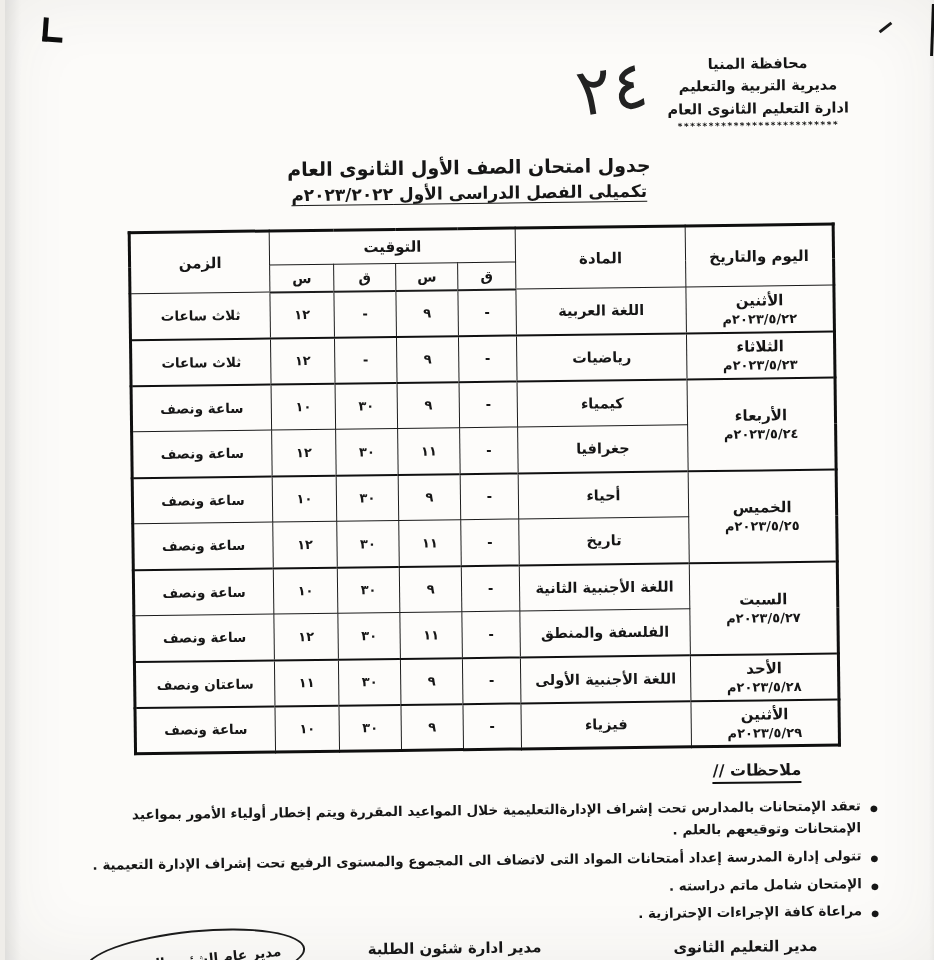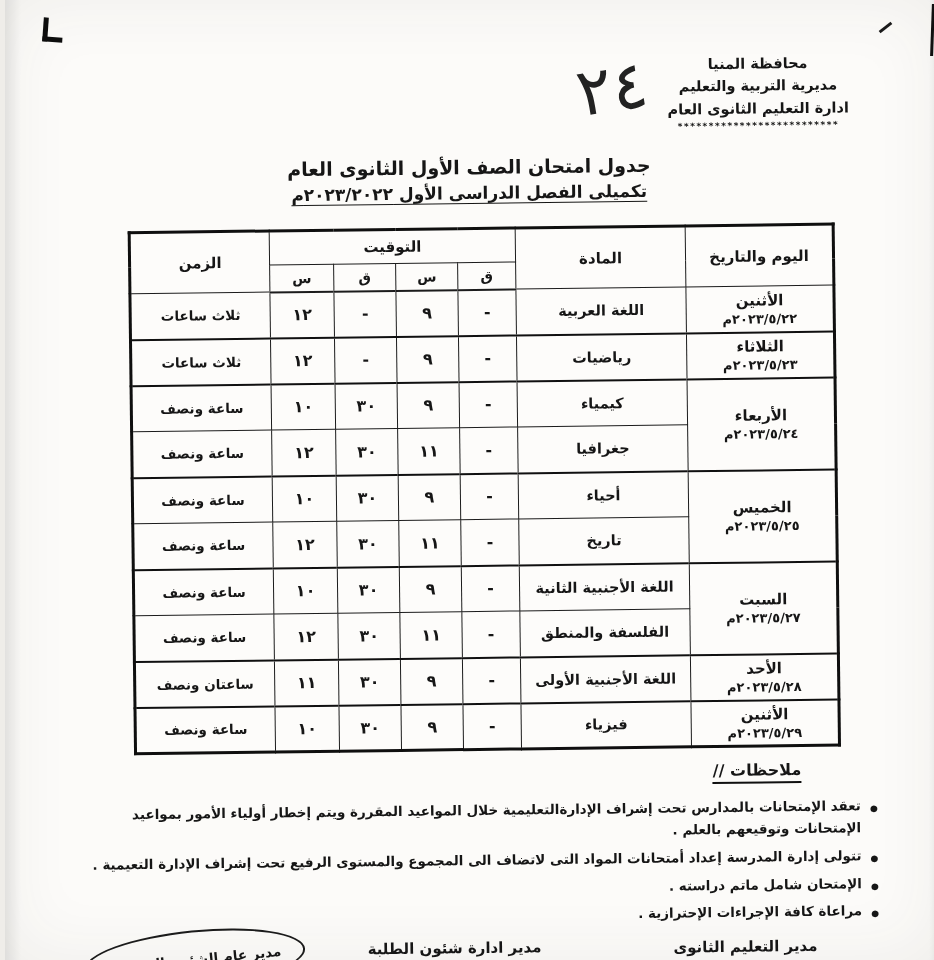--- a/index.html
+++ b/index.html
@@ -57,21 +57,21 @@
   table.schedule { border-collapse:collapse; direction:rtl; border:3px solid #0f0f0f; background:#fdfcfa; }
   table.schedule th, table.schedule td {
     border:1.6px solid #1c1c1c; text-align:center; vertical-align:middle;
     padding:2px 4px; font-weight:700;
   }
   .c-day{width:148px}.c-subj{width:170px}.c-t1{width:58px}.c-t2{width:62px}.c-t3{width:62px}.c-t4{width:64px}.c-dur{width:140px}
   thead tr:first-child th { height:34px; font-size:15px; }
   thead tr.subrow th { height:27px; font-size:14px; border-bottom-width:2.2px; }
   tbody td { height:46px; font-size:14px; }
   tbody td.subj { font-size:14.5px; }
-  tbody td.num { font-size:16px;margin-top:35px; }
+  tbody td.num { font-size:13px;margin-top:35px; }
   tbody td.dur { font-size:13.5px; }
   td.day .dname { font-size:15px; }
   td.day .ddate { font-size:13px; margin-top:2px; }
   tr.grp td { border-top-width:2.6px; border-top-color:#101010; }
 
   
   .notes-title { position:absolute; top:764px; right:142px; font-size:16px;
     border-bottom:2.2px solid #101010; padding-bottom:2px; }
   .notes { position:absolute; top:800px; right:66px; width:812px; font-size:13.5px; line-height:1.62; }
   .note { display:flex; gap:9px; align-items:flex-start; margin-bottom:6px; }

